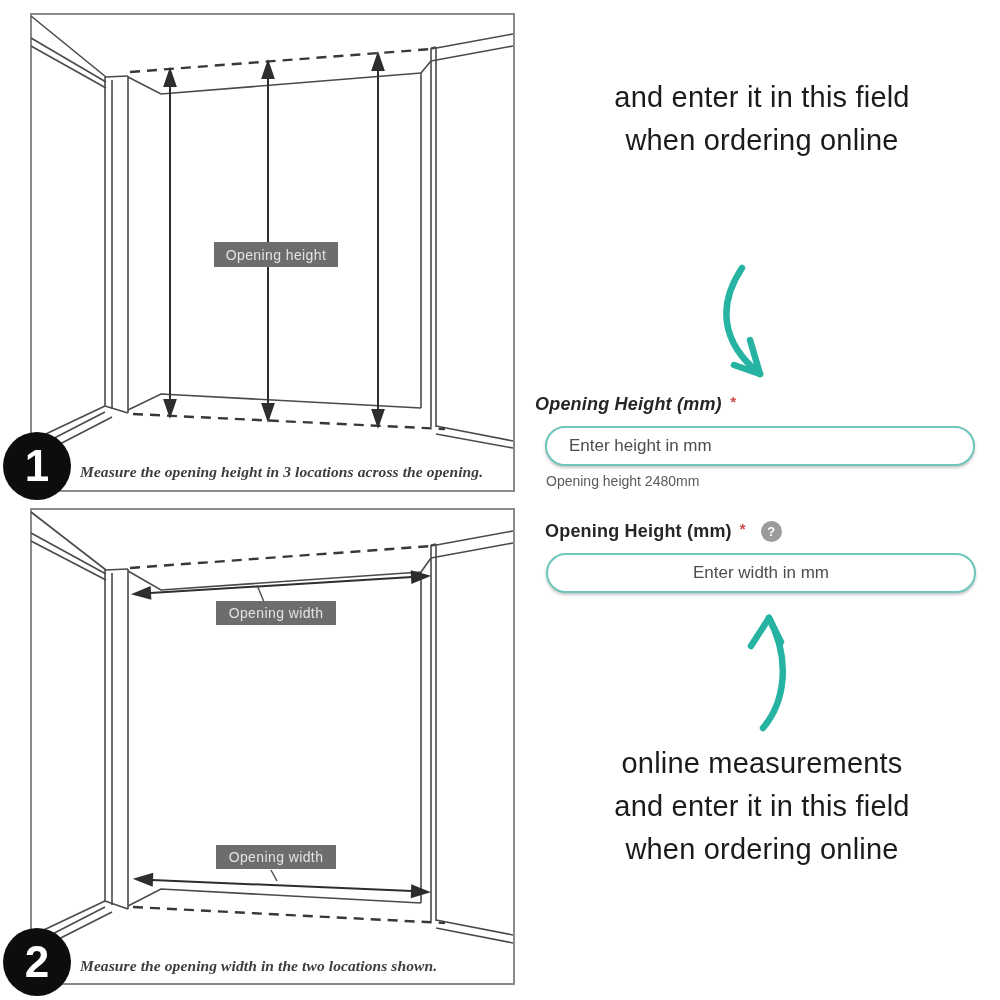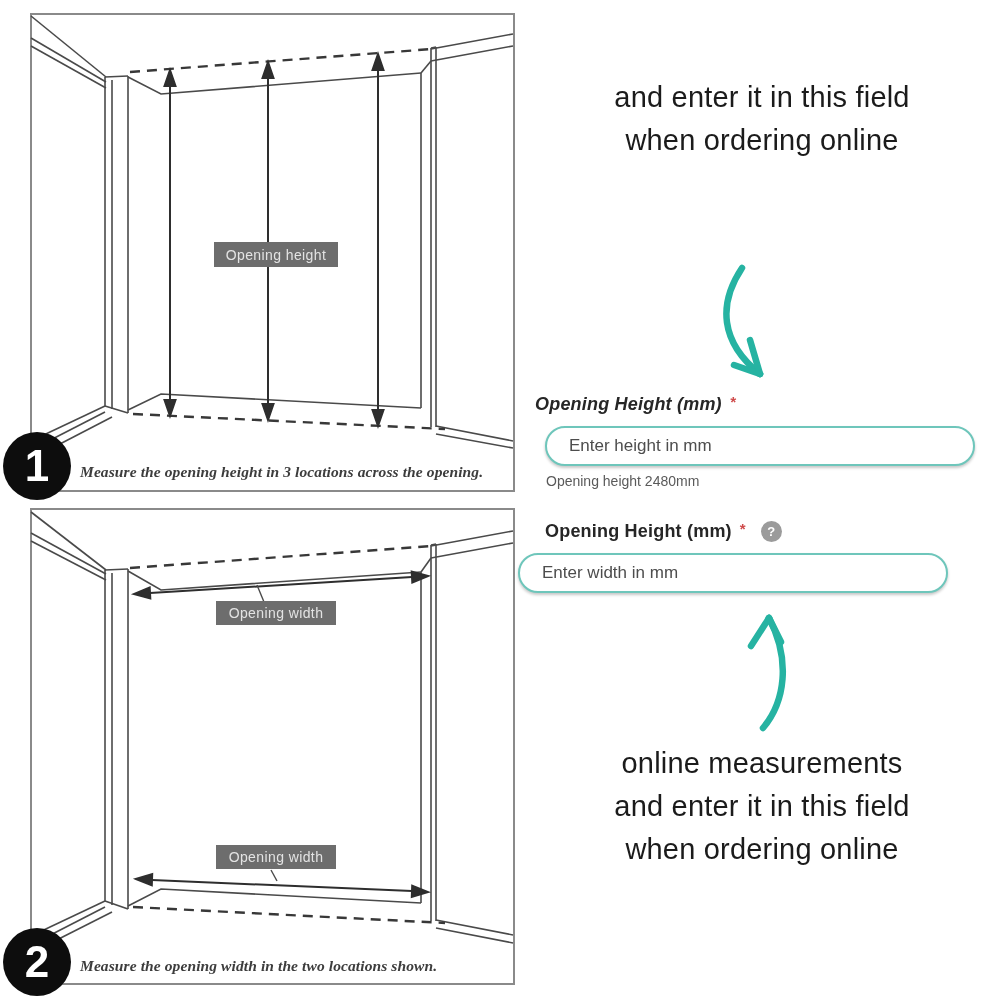--- a/index.html
+++ b/index.html
@@ -182,21 +182,21 @@
     <span class="required-star">*</span>
   </div>
   <input class="pill-input" style="left: 545px; top: 426px;" type="text" placeholder="Enter height in mm">
   <div class="helper-note" style="left:546px; top:473px;">Opening height 2480mm</div>
 
   <div class="field-label-row" style="left:545px; top:521px;">
     <span class="field-label">Opening Height (mm)</span>
     <span class="required-star">*</span>
     <span class="help-dot">?</span>
   </div>
-  <input class="pill-input" style="left: 518px; top: 553px;" type="text" placeholder="Enter width in mm">
+  <input class="pill-input" style="left: 546px; top: 553px; text-align: center;" type="text" placeholder="Enter width in mm">
 
   <svg class="teal-arrow" style="left:725px; top:602px;" width="85" height="130" viewBox="0 0 85 130">
     <g stroke="#26b3a2" stroke-width="6.5" stroke-linecap="round" fill="none">
       <path d="M38,126 C 60,100 66,58 44,16"></path>
       <path d="M44,16 L26,44"></path>
       <path d="M44,16 L56,40"></path>
     </g>
   </svg>
 
   <div class="instr" style="left:540px; top:742px;">

